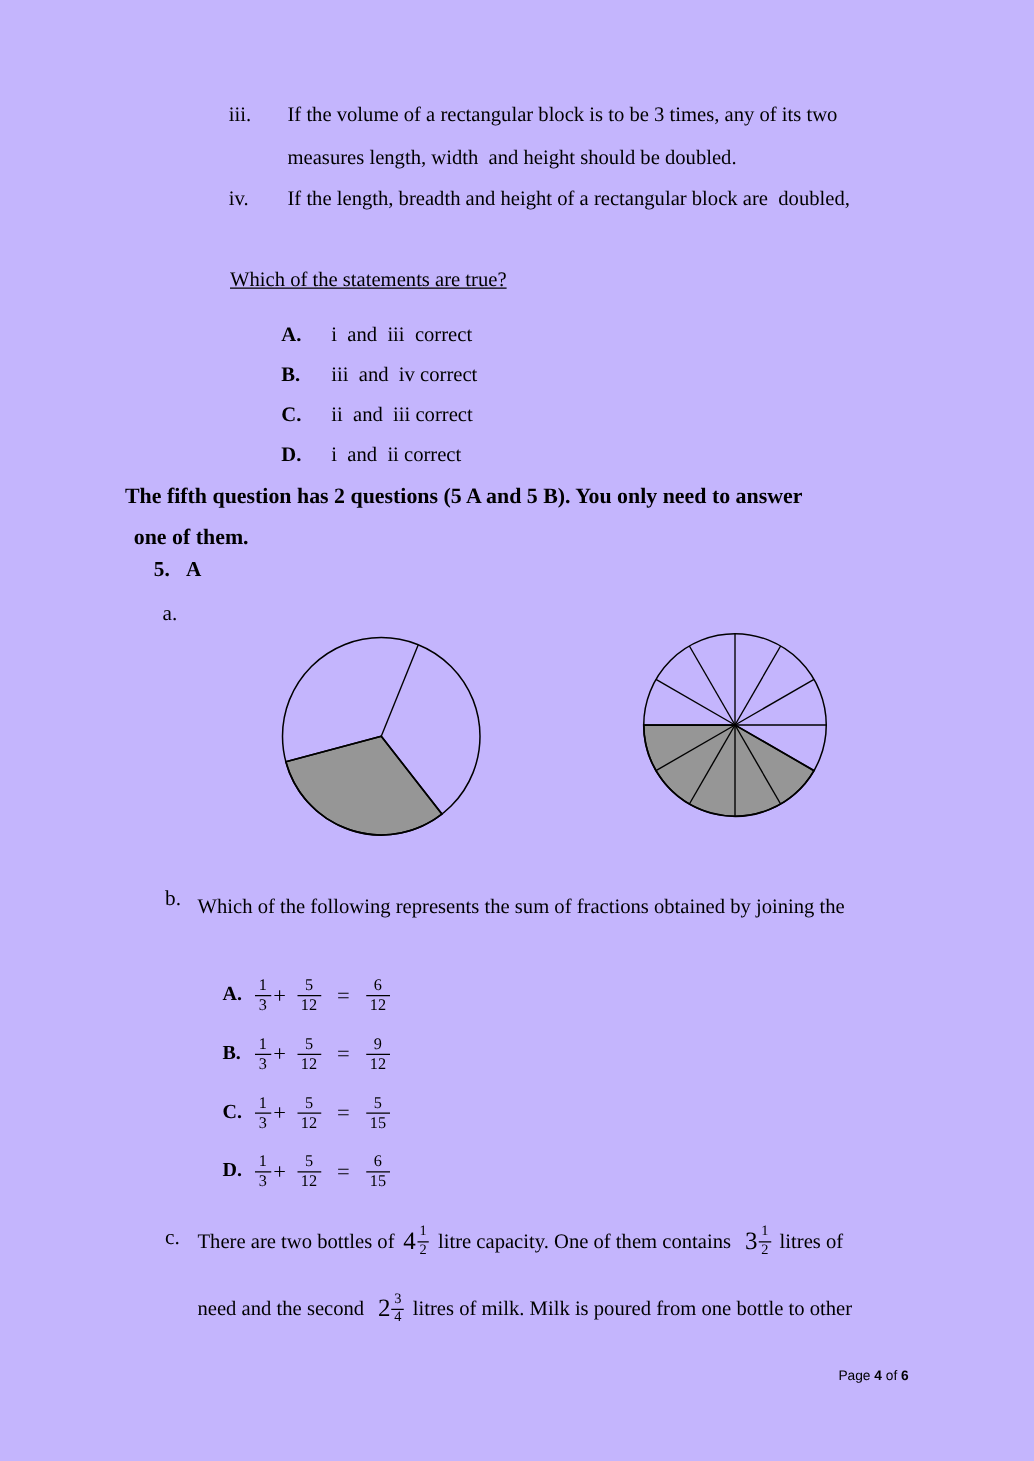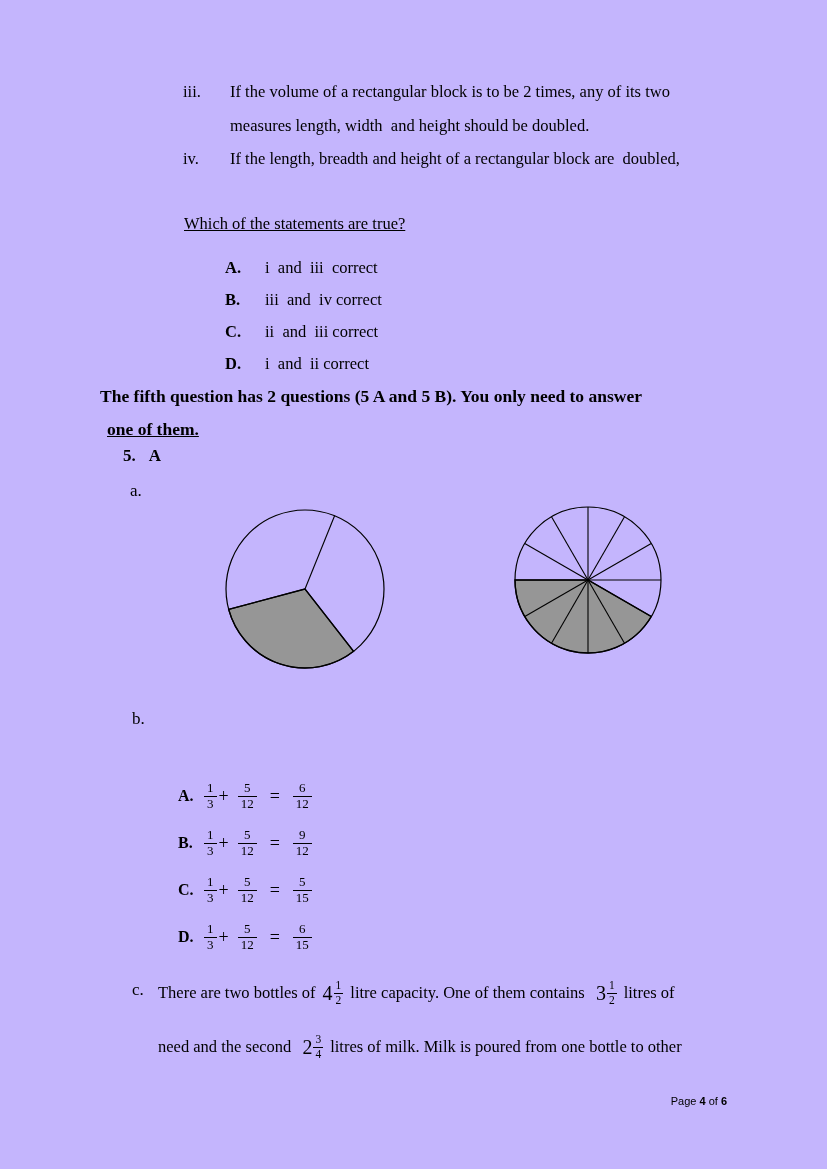--- a/index.html
+++ b/index.html
@@ -20,21 +20,21 @@
 
   
   .prompt { font-size:16.5px; }
 
   
   .mc-row { display:flex; line-height:32px; font-size:16.5px; }
   .mc-label { width:40px; font-weight:bold; }
 
   
   .instr { font-weight:bold; font-size:17.5px; line-height:32.5px; }
-  .instr .l2 { padding-left:7px;text-decoration:underline; }
+  .instr .l2 { padding-left:7px; }
 
   
   .q5head { font-weight:bold; font-size:17px; display:flex; }
   .q5head .variant { margin-left:13px; }
   .sublabel { font-size:17px; }
 
   
   .partb { display:flex; }
   .partb .lbl { width:26px; font-size:17px; }
   .partb .b-line { font-size:16.5px; line-height:31.5px; }
@@ -70,21 +70,21 @@
 </style>
 </head>
 <body>
 
 <div class="page">
 
   <div class="abs" style="left:183px; top:75px;">
     <div class="stmt-row">
       <div class="stmt-num pre">iii.</div>
       <div>
-        <div class="stmt-line pre">If the volume of a rectangular block is to be 2 times, any of its two</div>
+        <div class="stmt-line pre">If the volume of a rectangular block is to be 3 times, any of its two</div>
         <div class="stmt-line pre">measures length, width  and height should be doubled.</div>
       </div>
     </div>
     <div class="stmt-row">
       <div class="stmt-num pre">iv.</div>
       <div>
         <div class="stmt-line pre">If the length, breadth and height of a rectangular block are  doubled,</div>
       </div>
     </div>
   </div>
@@ -143,20 +143,21 @@
     <line x1="76" y1="76" x2="12.8" y2="39.5" stroke="#000" stroke-width="1.1"></line>
     <line x1="76" y1="76" x2="39.5" y2="12.8" stroke="#000" stroke-width="1.1"></line>
     <line x1="76" y1="76" x2="76" y2="3" stroke="#000" stroke-width="1.1"></line>
     <line x1="76" y1="76" x2="112.5" y2="12.8" stroke="#000" stroke-width="1.1"></line>
     <line x1="76" y1="76" x2="139.2" y2="39.5" stroke="#000" stroke-width="1.1"></line>
   </svg>
 
   <div class="abs partb" style="left:132px; top:709px;">
     <div class="lbl">b.</div>
     <div>
+      <div class="b-line pre">Which of the following represents the sum of fractions obtained by joining the</div>
     </div>
   </div>
 
   <div class="abs" style="left:178px; top:776px;">
 
     <div class="fr-row">
       <div class="fr-label">A.</div>
       <span class="frac">
           <span>1</span>
           <span class="den">3</span>

